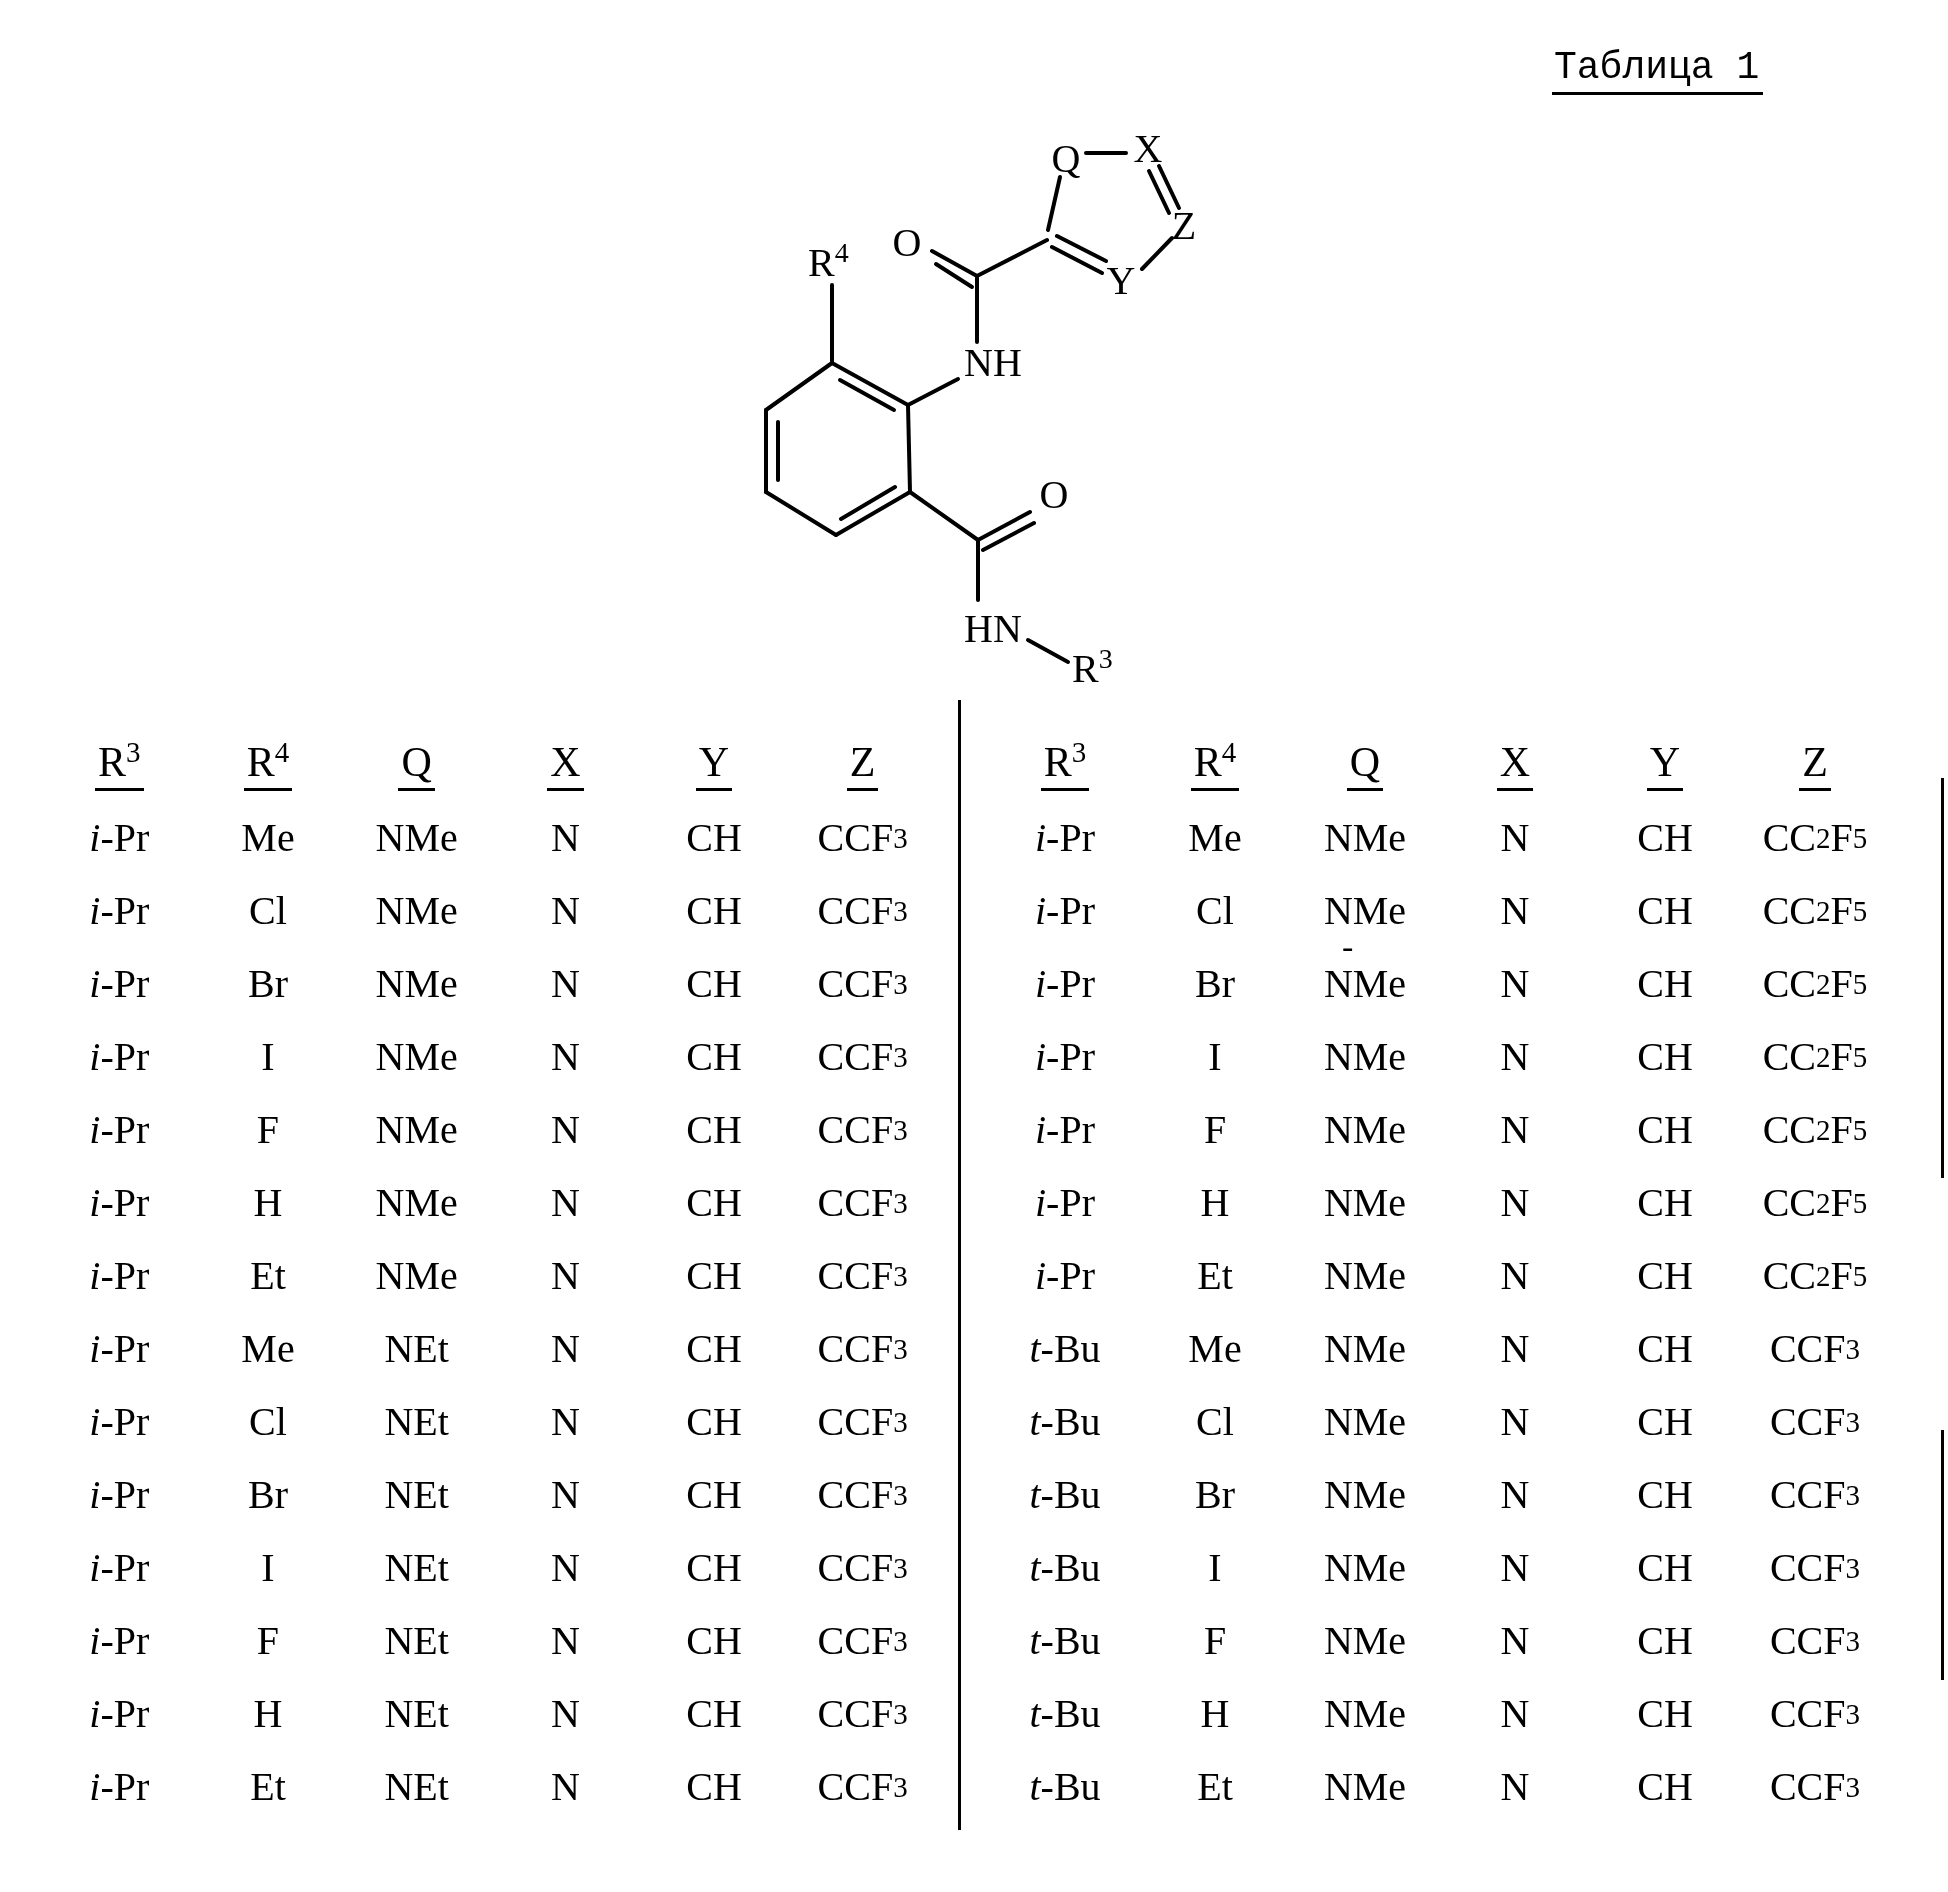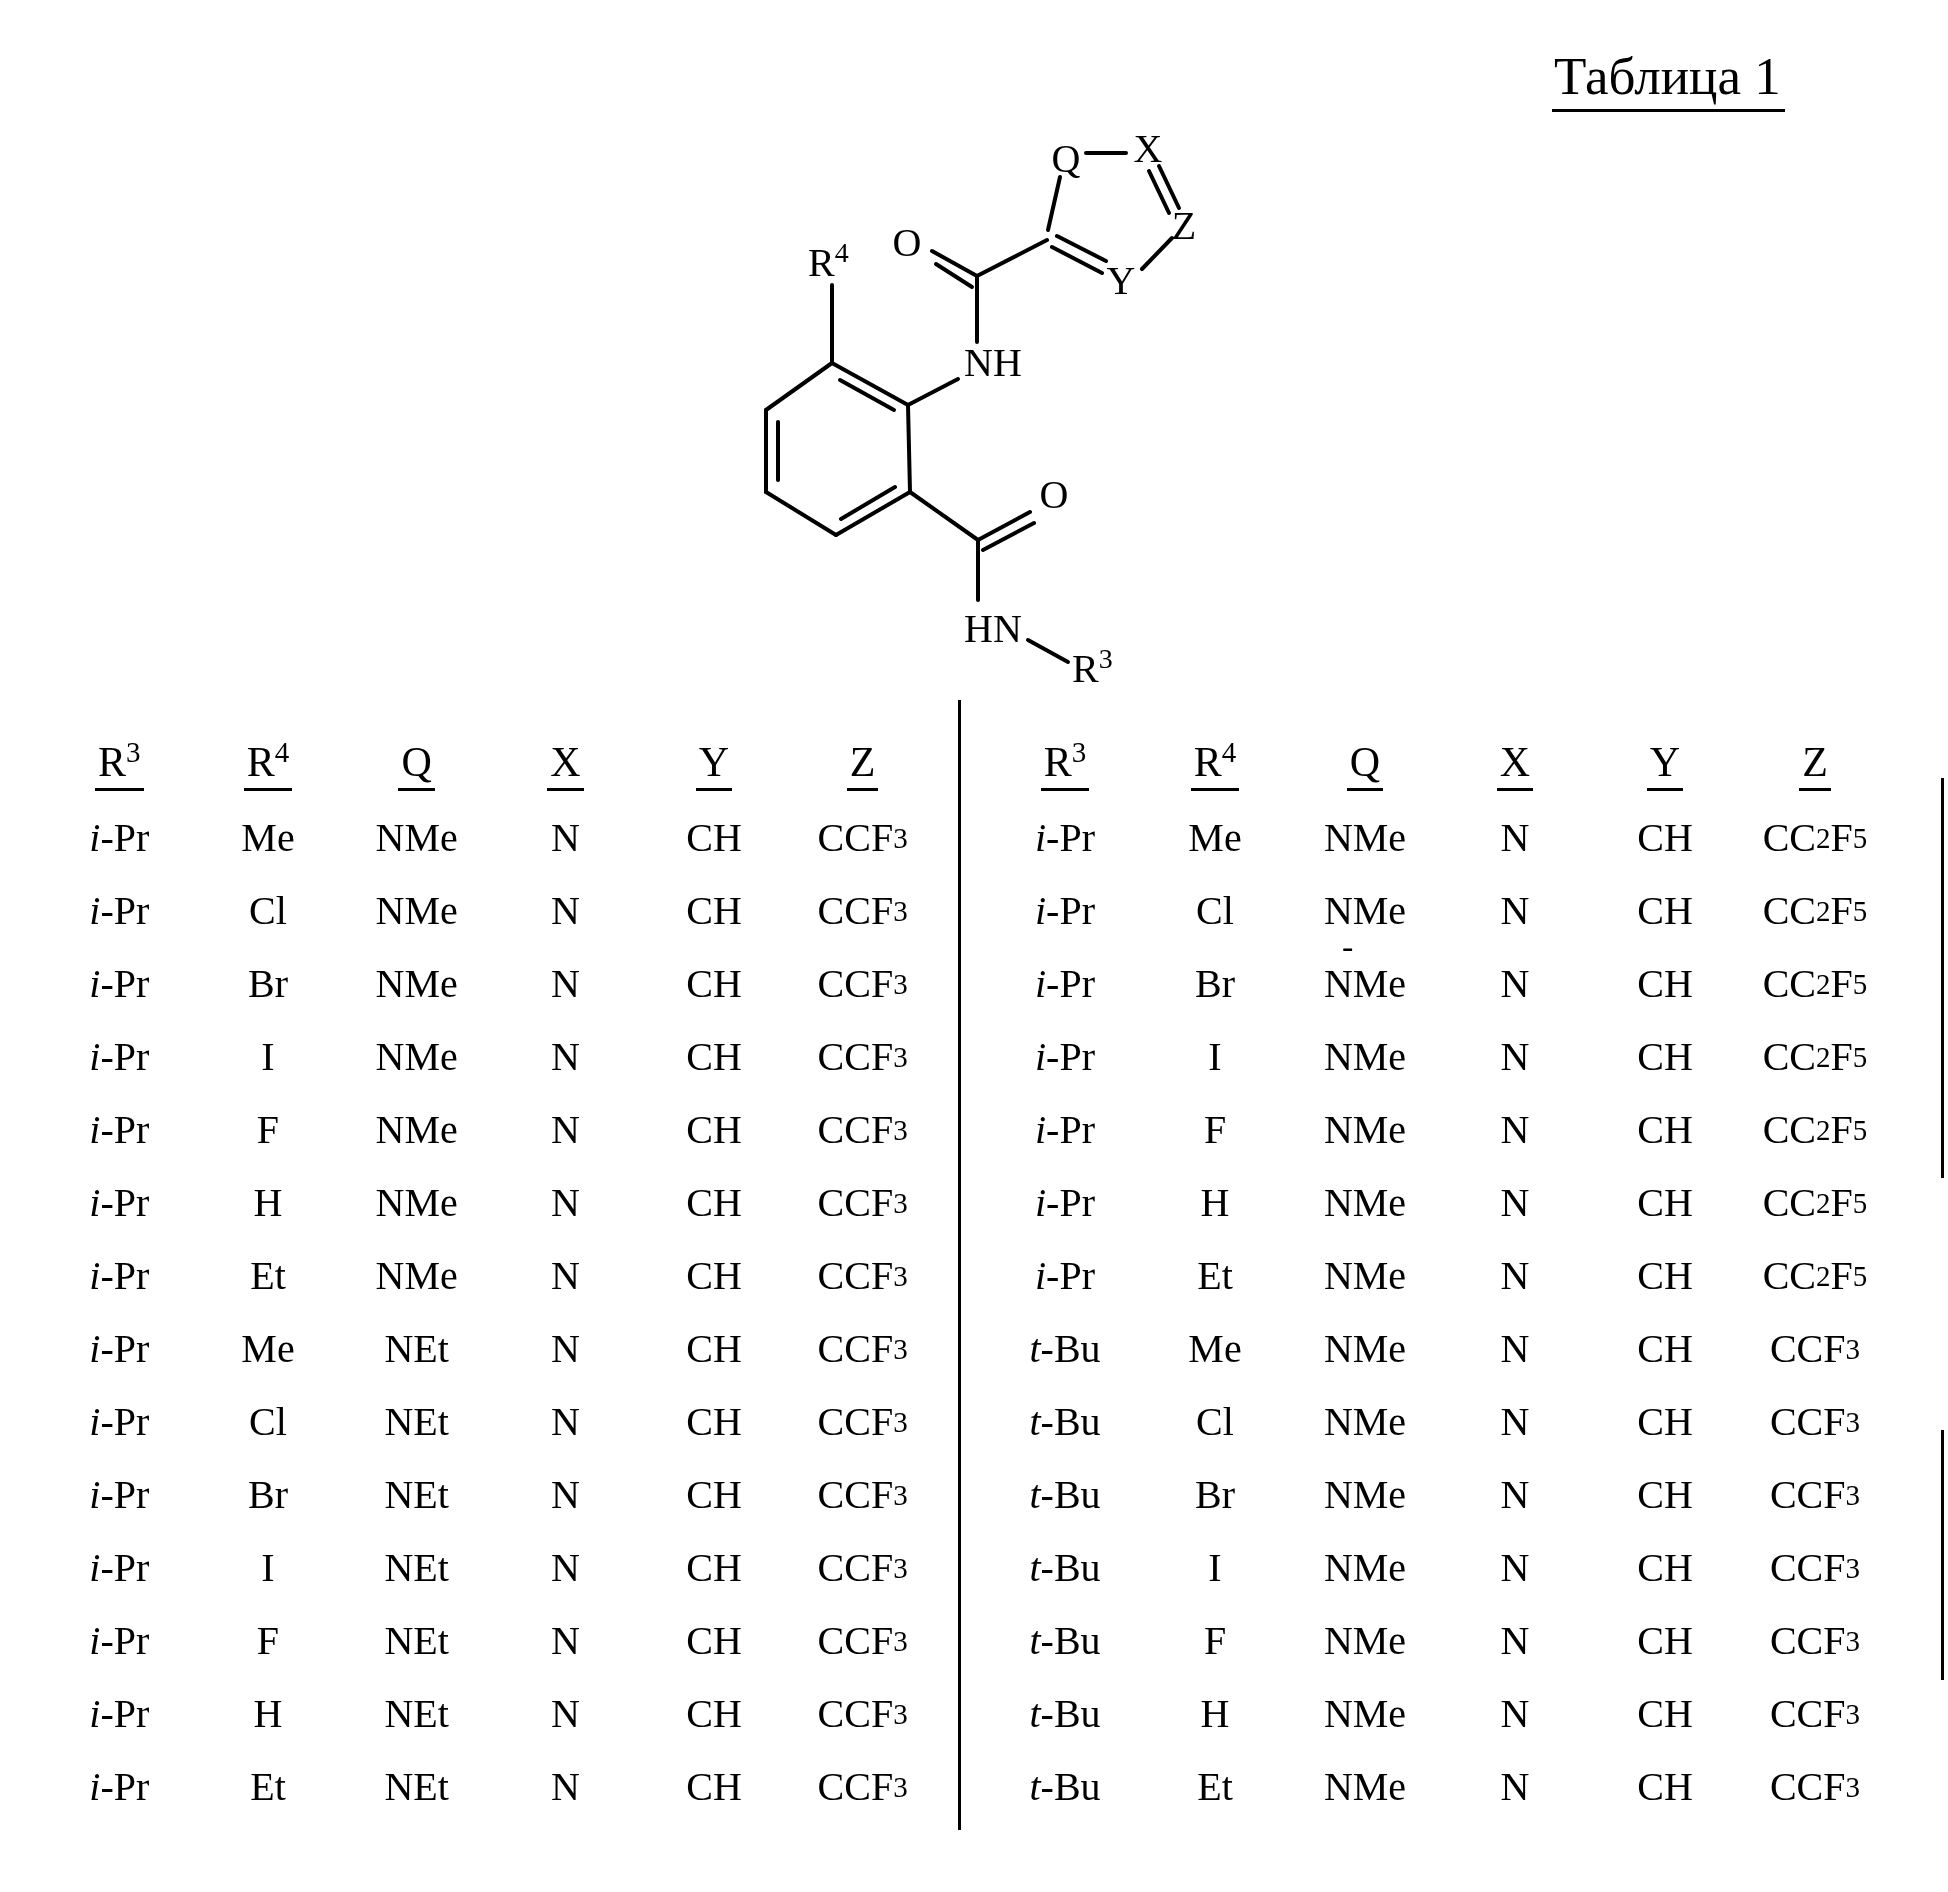--- a/index.html
+++ b/index.html
@@ -10,22 +10,22 @@
     overflow: hidden;
     font-family: "Liberation Serif", "DejaVu Serif", serif;
     color: #000;
   }
   .page { position: absolute; inset: 0; }
 
   
   .doc-title {
     position: absolute;
     top: 46px; left: 1552px;
-    font-family: Liberation Serif, serif;
-    font-size: 53px;
+    font-family: Liberation Mono, monospace;
+    font-size: 38px;
     color: #000;
     border-bottom: 3px solid #000;
     padding: 0 4px 3px 2px;
     white-space: nowrap;
   }
 
   
   .structure {
     position: absolute;
     left: 560px; top: 80px;

